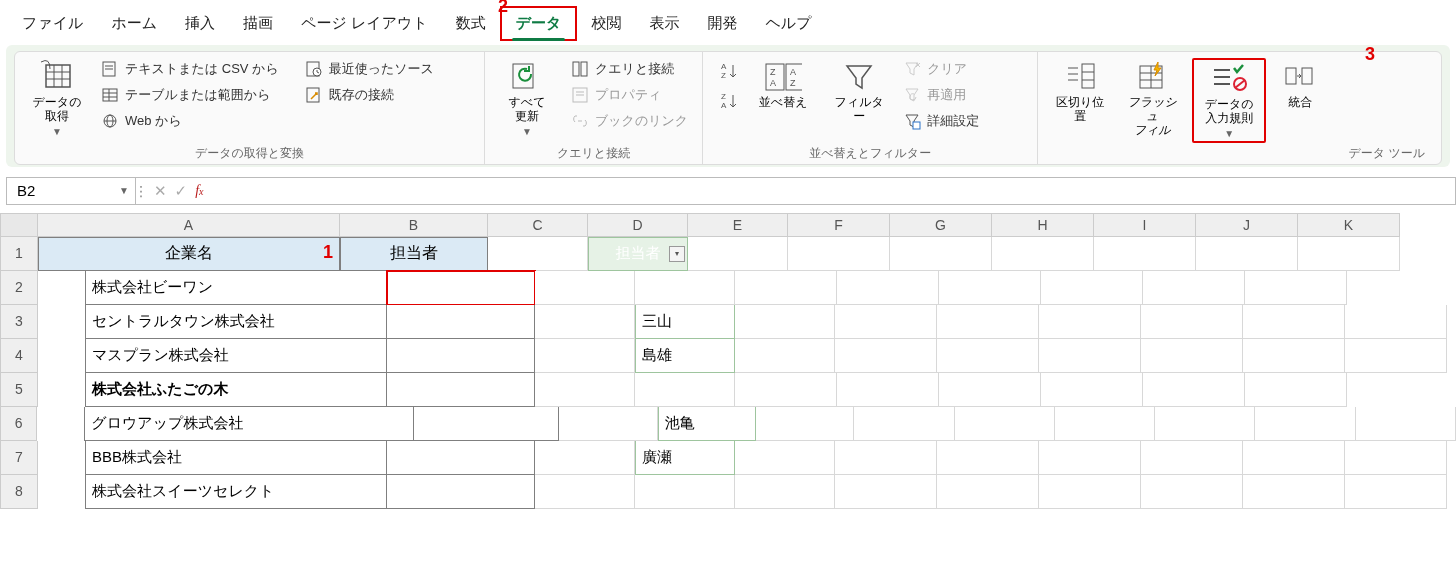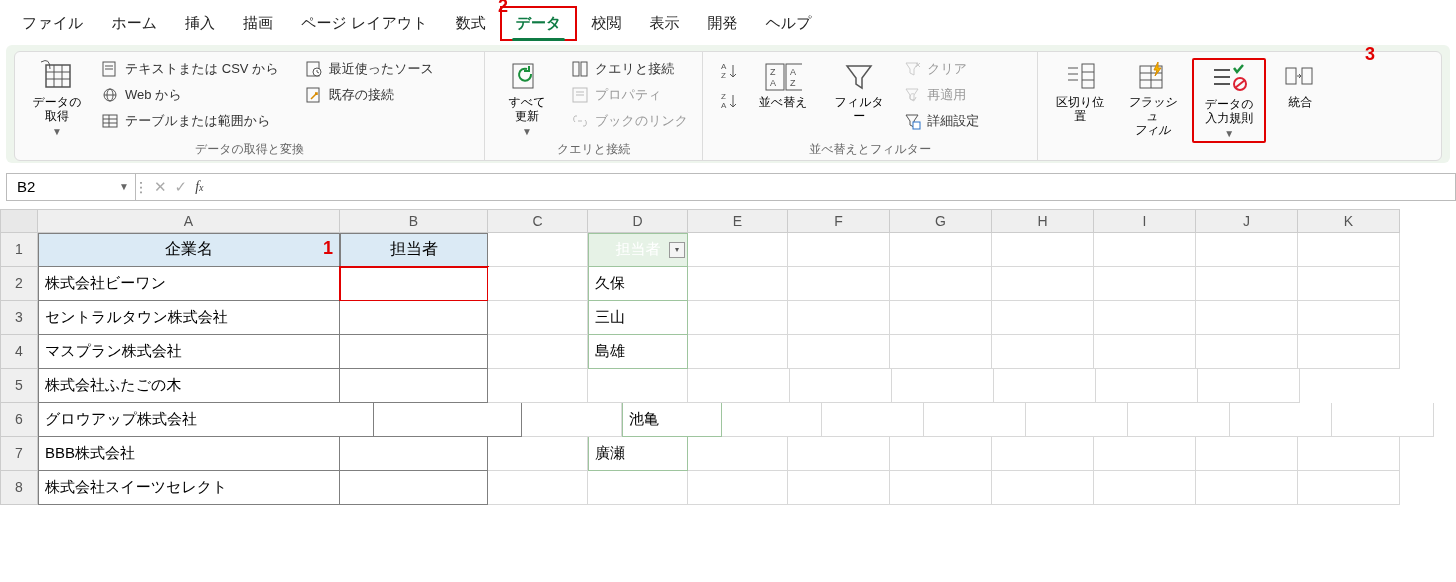--- a/index.html
+++ b/index.html
@@ -32,21 +32,21 @@
   .sheet { margin-top: 8px; }
   .hdr-row { display: flex; }
   .corner { width: 38px; height: 24px; background: #e8e8e8; border: 1px solid #ccc; }
   .colhdr { height: 24px; background: #efefef; border: 1px solid #ccc; border-left: none; display: flex; align-items: center; justify-content: center; color: #555; font-size: 14px; position: relative; }
   .row { display: flex; }
   .rowhdr { width: 38px; background: #efefef; border: 1px solid #ccc; border-top: none; display: flex; align-items: center; justify-content: center; color: #555; font-size: 14px; }
   .cell { border-right: 1px solid #d8d8d8; border-bottom: 1px solid #d8d8d8; display: flex; align-items: center; padding: 0 6px; font-size: 15px; background: #fff; position: relative; }
   .rh { height: 34px; }
   .h-company { background: #dbeaf5; border: 1px solid #7f7f7f; justify-content: center; font-size: 16px; }
   .h-pic { background: #dbeaf5; border: 1px solid #7f7f7f; justify-content: center; font-size: 16px; }
-  .comp-cell { border: 1px solid #7f7f7f; border-top: none; }
+  .comp-cell { border: 1px solid #7f7f7f; border-top: none; margin-left: 47px; }
   .pic-cell { border: 1px solid #7f7f7f; border-top: none; border-left: none; }
   .selected { outline: 2px solid #e10000; outline-offset: -1px; }
   .dlist-h { background: #e6f2e6; border: 1px solid #9ec59e; justify-content: center; color: #fff; position: relative; }
   .dlist { border: 1px solid #9ec59e; border-top: none; }
   .filter-dd { position: absolute; right: 2px; top: 50%; transform: translateY(-50%); width: 16px; height: 16px; border: 1px solid #999; background: #f4f4f4; display: flex; align-items: center; justify-content: center; font-size: 8px; color: #555; }
   svg { display: block; }
 </style>
 </head>
 <body>
 
@@ -92,37 +92,37 @@
                   <rect x="2" y="2" width="12" height="14" fill="none" stroke="#555"></rect>
                   <line x1="4" y1="6" x2="12" y2="6" stroke="#555"></line>
                   <line x1="4" y1="9" x2="12" y2="9" stroke="#555"></line>
                 </svg>
               </span>
               <span>テキストまたは CSV から</span>
             </div>
         <div class="small-btn">
               <span class="smicon">
                 <svg width="18" height="18">
-                  <circle cx="9" cy="9" r="6" fill="none" stroke="#555"></circle>
-                  <ellipse cx="9" cy="9" rx="3" ry="6" fill="none" stroke="#555"></ellipse>
-                  <line x1="3" y1="9" x2="15" y2="9" stroke="#555"></line>
-                </svg>
-              </span>
-              <span>Web から</span>
-            </div>
-        <div class="small-btn">
-              <span class="smicon">
-                <svg width="18" height="18">
                   <rect x="2" y="3" width="14" height="12" fill="none" stroke="#555"></rect>
                   <line x1="2" y1="7" x2="16" y2="7" stroke="#555"></line>
                   <line x1="2" y1="11" x2="16" y2="11" stroke="#555"></line>
                   <line x1="8" y1="3" x2="8" y2="15" stroke="#555"></line>
                 </svg>
               </span>
               <span>テーブルまたは範囲から</span>
+            </div>
+        <div class="small-btn">
+              <span class="smicon">
+                <svg width="18" height="18">
+                  <circle cx="9" cy="9" r="6" fill="none" stroke="#555"></circle>
+                  <ellipse cx="9" cy="9" rx="3" ry="6" fill="none" stroke="#555"></ellipse>
+                  <line x1="3" y1="9" x2="15" y2="9" stroke="#555"></line>
+                </svg>
+              </span>
+              <span>Web から</span>
             </div>
       </div>
       <div class="stack" style="margin-left:10px;">
         <div class="small-btn">
               <span class="smicon">
                 <svg width="18" height="18">
                   <rect x="2" y="2" width="12" height="14" fill="none" stroke="#555"></rect>
                   <circle cx="12" cy="12" r="4" fill="#fff" stroke="#555"></circle>
                   <path d="M12 10 v2 l2 1" stroke="#555" fill="none"></path>
                 </svg>
@@ -315,34 +315,35 @@
         <span class="big-icon">
               <svg width="36" height="34">
                 <rect x="4" y="8" width="10" height="16" fill="none" stroke="#555"></rect>
                 <rect x="20" y="8" width="10" height="16" fill="none" stroke="#555"></rect>
                 <path d="M15 16 h4 M17 14 l2 2 l-2 2" stroke="#555" fill="none"></path>
               </svg>
             </span>
         <span class="lbl">統合</span>
       </div>
     </div>
+    <div class="group-label" style="text-align:right; padding-right:6px;">データ ツール</div>
   </div>
 </div>
 </div>
 
 <div class="namebar">
   <div class="namebox">
     <span>B2</span>
     <span class="dd">▼</span>
   </div>
   <div class="fx-sep">⋮</div>
   <div class="fx-btns">
     <span style="font-size:15px;">✕</span>
     <span style="font-size:15px;">✓</span>
-    <span style="font-style:italic; color:#404040; font-family:serif;">f<span style="font-size:10px;">x</span></span>
+    <span style="font-style:italic; color:#b91c1c; font-family:serif;">f<span style="font-size:10px;">x</span></span>
   </div>
   <div class="fx-input"></div>
 </div>
 
 <div class="sheet">
   <div class="hdr-row">
     <div class="corner"></div>
     <div id="colhdrs" style="display:flex;">
         <div class="colhdr" style="width: 302px;">A</div>
         <div class="colhdr" style="width: 148px;">B</div>
@@ -370,21 +371,20 @@
         <div class="cell rh" style="width: 102px;"></div>
         <div class="cell rh" style="width: 102px;"></div>
         <div class="cell rh" style="width: 102px;"></div>
         <div class="cell rh" style="width: 102px;"></div>
       </div>
       <div class="row">
         <div class="rowhdr rh">2</div>
         <div class="cell rh comp-cell" style="width: 302px;">株式会社ビーワン</div>
         <div class="cell rh pic-cell selected" style="width: 148px;"></div>
         <div class="cell rh" style="width: 100px;"></div>
-        <div class="cell rh dlist" style="width: 100px;">久保</div>
         <div class="cell rh" style="width: 100px;"></div>
         <div class="cell rh" style="width: 102px;"></div>
         <div class="cell rh" style="width: 102px;"></div>
         <div class="cell rh" style="width: 102px;"></div>
         <div class="cell rh" style="width: 102px;"></div>
         <div class="cell rh" style="width: 102px;"></div>
         <div class="cell rh" style="width: 102px;"></div>
       </div>
       <div class="row">
         <div class="rowhdr rh">3</div>
@@ -409,21 +409,21 @@
         <div class="cell rh" style="width: 100px;"></div>
         <div class="cell rh" style="width: 102px;"></div>
         <div class="cell rh" style="width: 102px;"></div>
         <div class="cell rh" style="width: 102px;"></div>
         <div class="cell rh" style="width: 102px;"></div>
         <div class="cell rh" style="width: 102px;"></div>
         <div class="cell rh" style="width: 102px;"></div>
       </div>
       <div class="row">
         <div class="rowhdr rh">5</div>
-        <div class="cell rh comp-cell" style="width: 302px;">株式会社ふたごの木</div>
+        <div class="cell rh comp-cell" style="width: 302px; font-weight: bold;">株式会社ふたごの木</div>
         <div class="cell rh pic-cell" style="width: 148px;"></div>
         <div class="cell rh" style="width: 100px;"></div>
         <div class="cell rh" style="width: 100px;"></div>
         <div class="cell rh" style="width: 102px;"></div>
         <div class="cell rh" style="width: 102px;"></div>
         <div class="cell rh" style="width: 102px;"></div>
         <div class="cell rh" style="width: 102px;"></div>
         <div class="cell rh" style="width: 102px;"></div>
         <div class="cell rh" style="width: 102px;"></div>
       </div>

